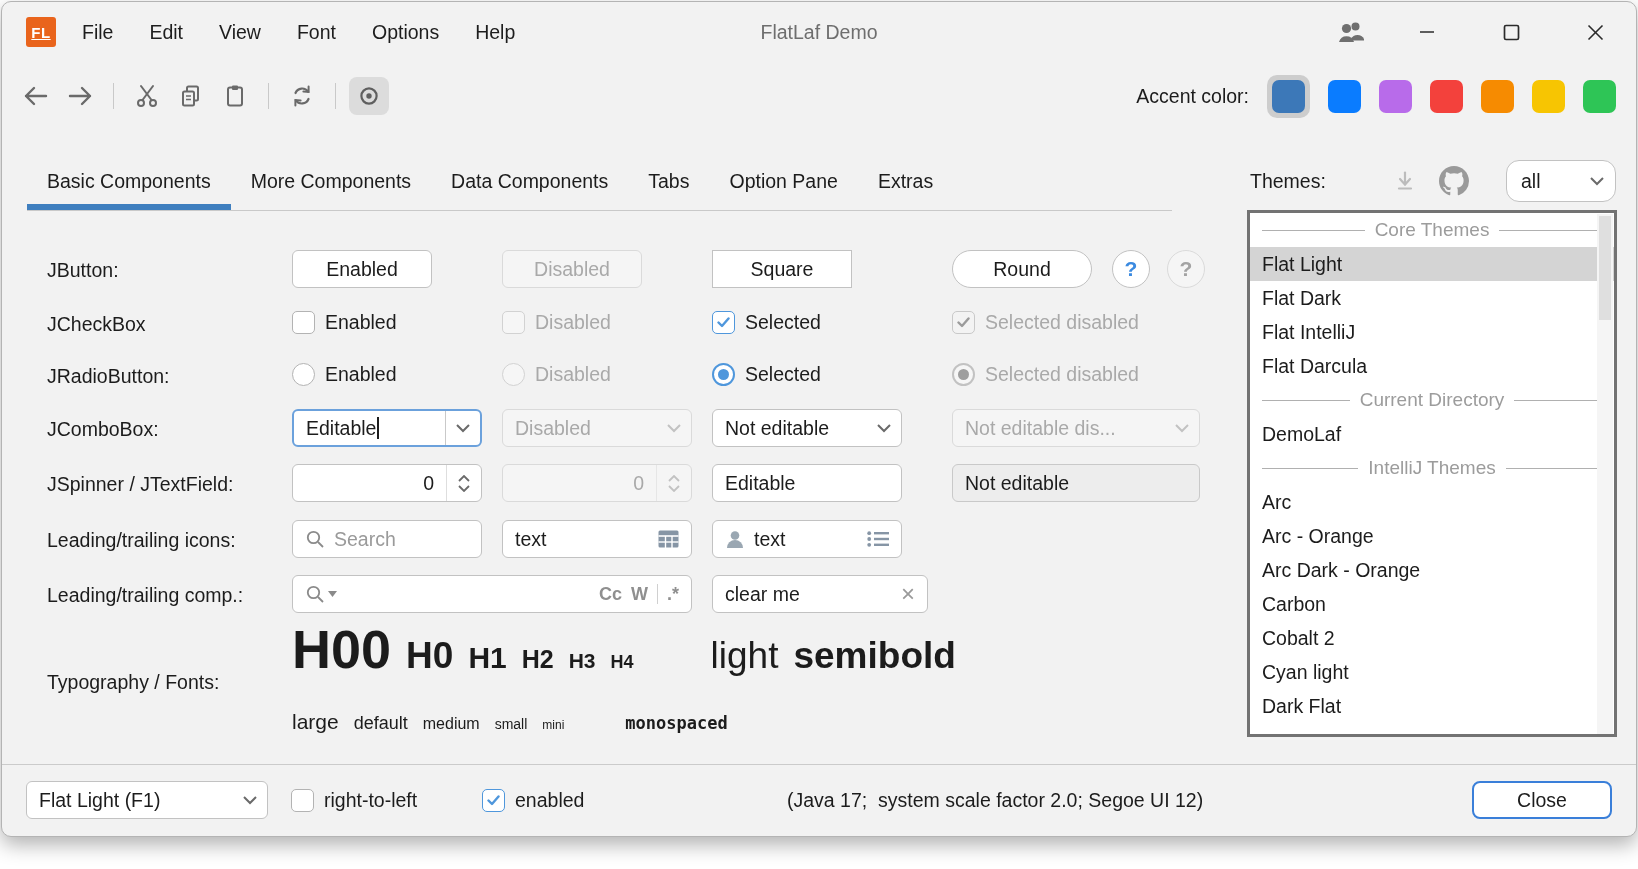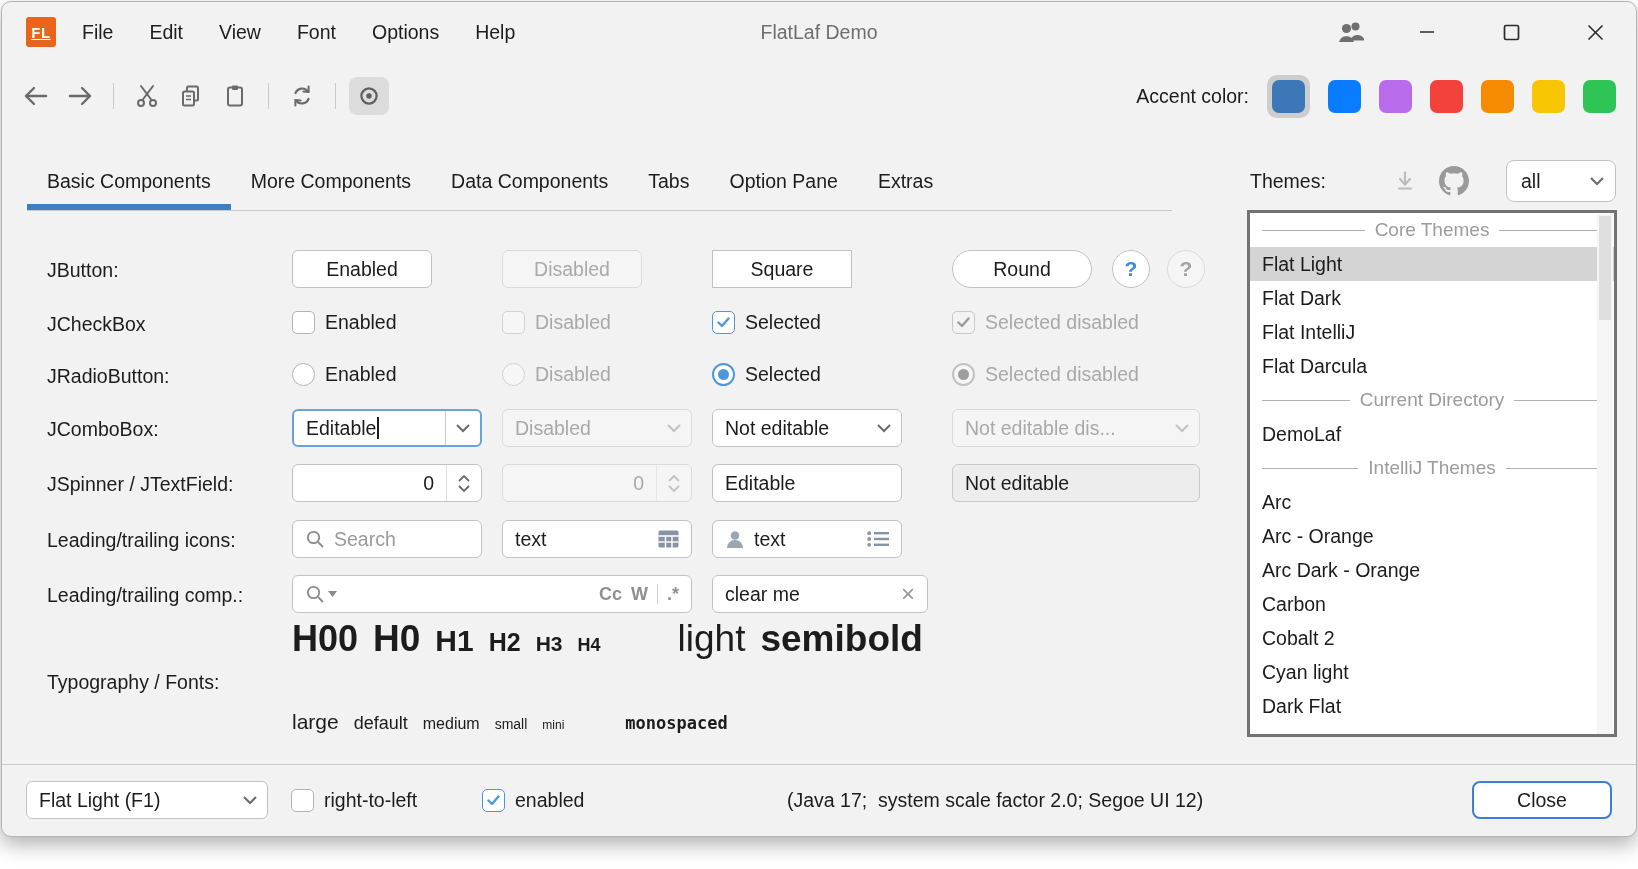--- a/index.html
+++ b/index.html
@@ -25,21 +25,21 @@
   .swatch-ring{padding:5px;background:#cdcdcd;border-radius:10px;flex:none;display:flex;}
 
   
   .tabs{left:25px;top:150px;width:1145px;height:58px;display:flex;align-items:flex-end;border-bottom:1px solid #c9c9c9;box-sizing:content-box;}
   .tabitem{padding:0 20px;height:58px;display:flex;align-items:center;font-size:19.5px;position:relative;white-space:nowrap;}
   .tabitem.sel::after{content:"";position:absolute;left:0;right:0;bottom:0;height:6px;background:#3f7fbf;}
 
   
   .themes-label{left:1248px;top:150px;height:58px;display:flex;align-items:center;font-size:19.5px;}
   .theme-tool{top:161px;width:36px;height:36px;display:flex;align-items:center;justify-content:center;}
-  .filter-combo{left:1504px;top:158px;width:110px;height:42px;background:#fff;border:1px solid #c2c2c2;border-radius:8px;display:flex;align-items:center;box-sizing:border-box;font-size:19.5px;}
+  .filter-combo{left:1504px;top:158px;width:110px;height:42px;background:#fff;border:1px solid #c2c2c2;border-radius:13px;display:flex;align-items:center;box-sizing:border-box;font-size:19.5px;}
   .filter-combo .val{flex:1;padding-left:14px;}
   .filter-combo .arr{width:36px;display:flex;align-items:center;justify-content:center;}
   .themelist{left:1245px;top:208px;width:370px;height:527px;background:#fff;border:3px solid #737373;box-sizing:border-box;overflow:hidden;}
   .tli{height:34px;display:flex;align-items:center;padding:0 12px;font-size:19.5px;white-space:nowrap;}
   .tli.sel{background:#d4d4d4;}
   .tlsep{height:34px;display:flex;align-items:center;gap:10px;color:#9c9c9c;font-size:19px;padding:0 12px;white-space:nowrap;}
   .tlsep .line{flex:1;height:1px;background:#b0b0b0;}
   .tl-sb{position:absolute;right:1px;top:1px;width:16px;height:525px;background:#f5f5f5;}
   .tl-thumb{position:absolute;left:2px;top:2px;width:12px;height:104px;background:#dfdfdf;}
 
@@ -80,21 +80,21 @@
   .tf.noned{background:#ededed;border-color:#c9c9c9;}
   .ph{color:#9a9a9a;}
   .flex1{flex:1;}
   .minisep{width:1px;height:20px;background:#d0d0d0;}
   .srchbtn{color:#8f8f8f;font-weight:bold;font-size:18px;}
   .clear-x{color:#9a9a9a;font-size:24px;line-height:1;}
 
   
   .typo1{left:290px;top:616px;display:flex;align-items:baseline;gap:15px;white-space:nowrap;}
   .typo2{left:290px;top:708px;display:flex;align-items:baseline;gap:15px;white-space:nowrap;}
-  .h00{font-size:36px;font-weight:600;}
+  .h00{font-size:54px;font-weight:600;}
   .h0{font-size:37px;font-weight:600;}
   .h1{font-size:30px;font-weight:700;}
   .h2{font-size:25px;font-weight:700;}
   .h3{font-size:21px;font-weight:700;}
   .h4{font-size:18px;font-weight:700;}
   .w-light{font-size:37px;font-weight:300;margin-left:62px;}
   .w-semibold{font-size:37px;font-weight:700;}
   .sz-large{font-size:21px;}
   .sz-default{font-size:18px;}
   .sz-medium{font-size:16px;}

